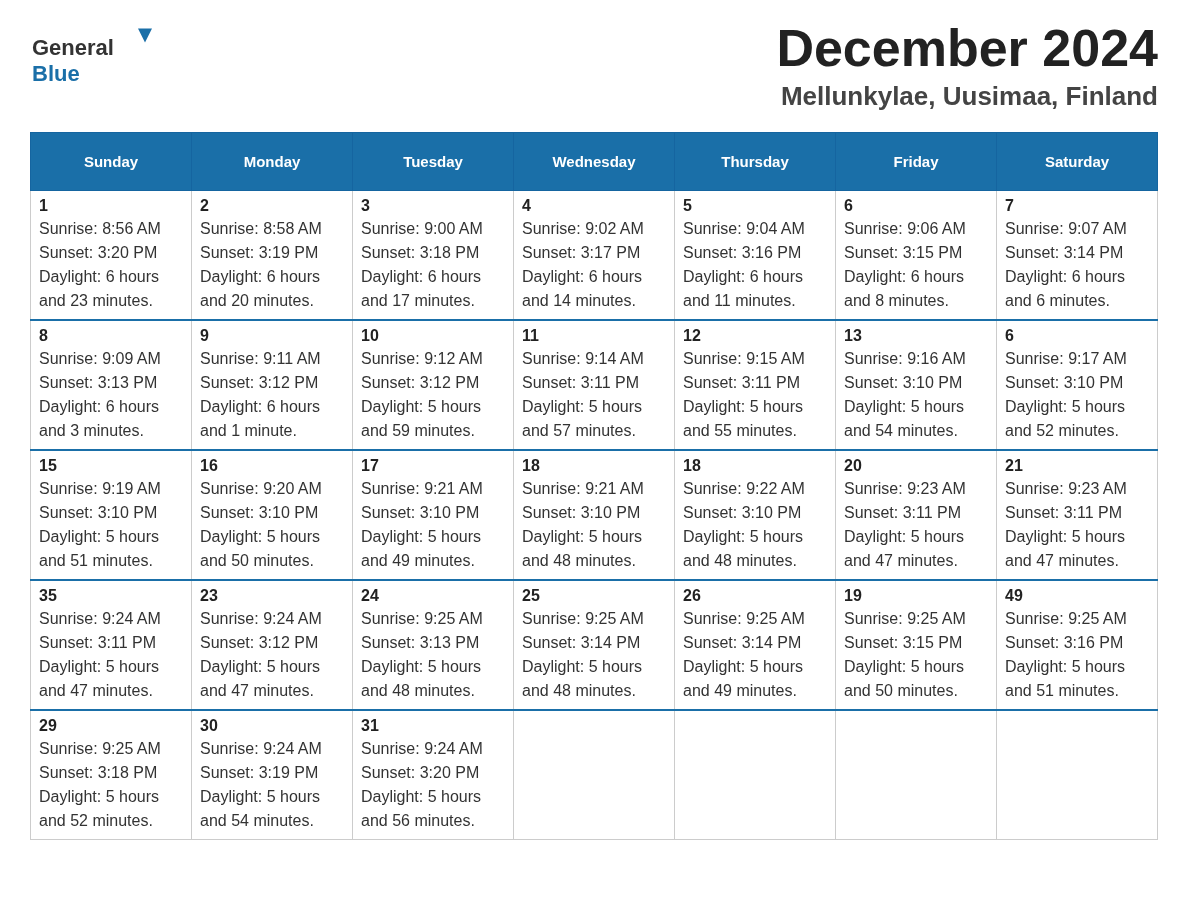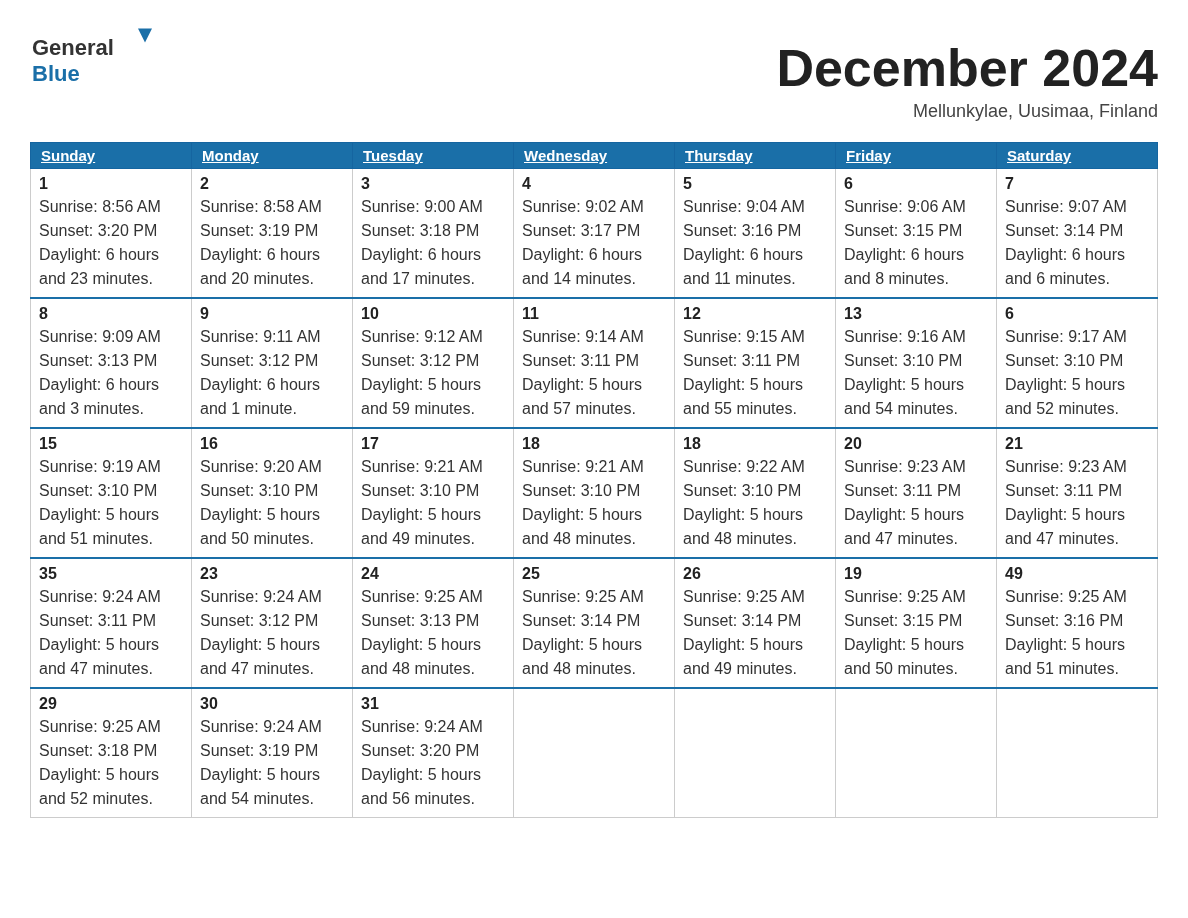--- a/index.html
+++ b/index.html
@@ -16,48 +16,46 @@
       align-items: flex-start;
       margin-bottom: 20px;
     }
     .logo {
       display: flex;
       flex-direction: column;
       align-items: center;
     }
     .title-block {
       text-align: right;
-      margin-top: 20px;
     }
     .title-block h1 {
       font-size: 52px;
       font-weight: bold;
       color: #222;
       line-height: 1.1;
     }
     .title-block h2 {
-      font-size: 18px;
-      font-weight: normal;
+      font-size: 26px;
+      font-weight: bold;
       color: #444;
       margin-top: 4px;
     }
     .calendar {
       width: 100%;
       border-collapse: collapse;
       border: 1px solid #ccc;
     }
     .calendar th {
       background-color: #1a6fa8;
       color: #fff;
       font-size: 15px;
       font-weight: bold;
-      padding: 4px 10px;
-      text-align: left;
+      padding: 20px 10px;
+      text-align: center;
       border: 1px solid #1565a0;
-      text-decoration: underline;
     }
     .calendar td {
       vertical-align: top;
       border: 1px solid #ccc;
       padding: 6px 8px;
       width: 14.28%;
       min-height: 90px;
     }
     .day-number {
       font-size: 16px;

